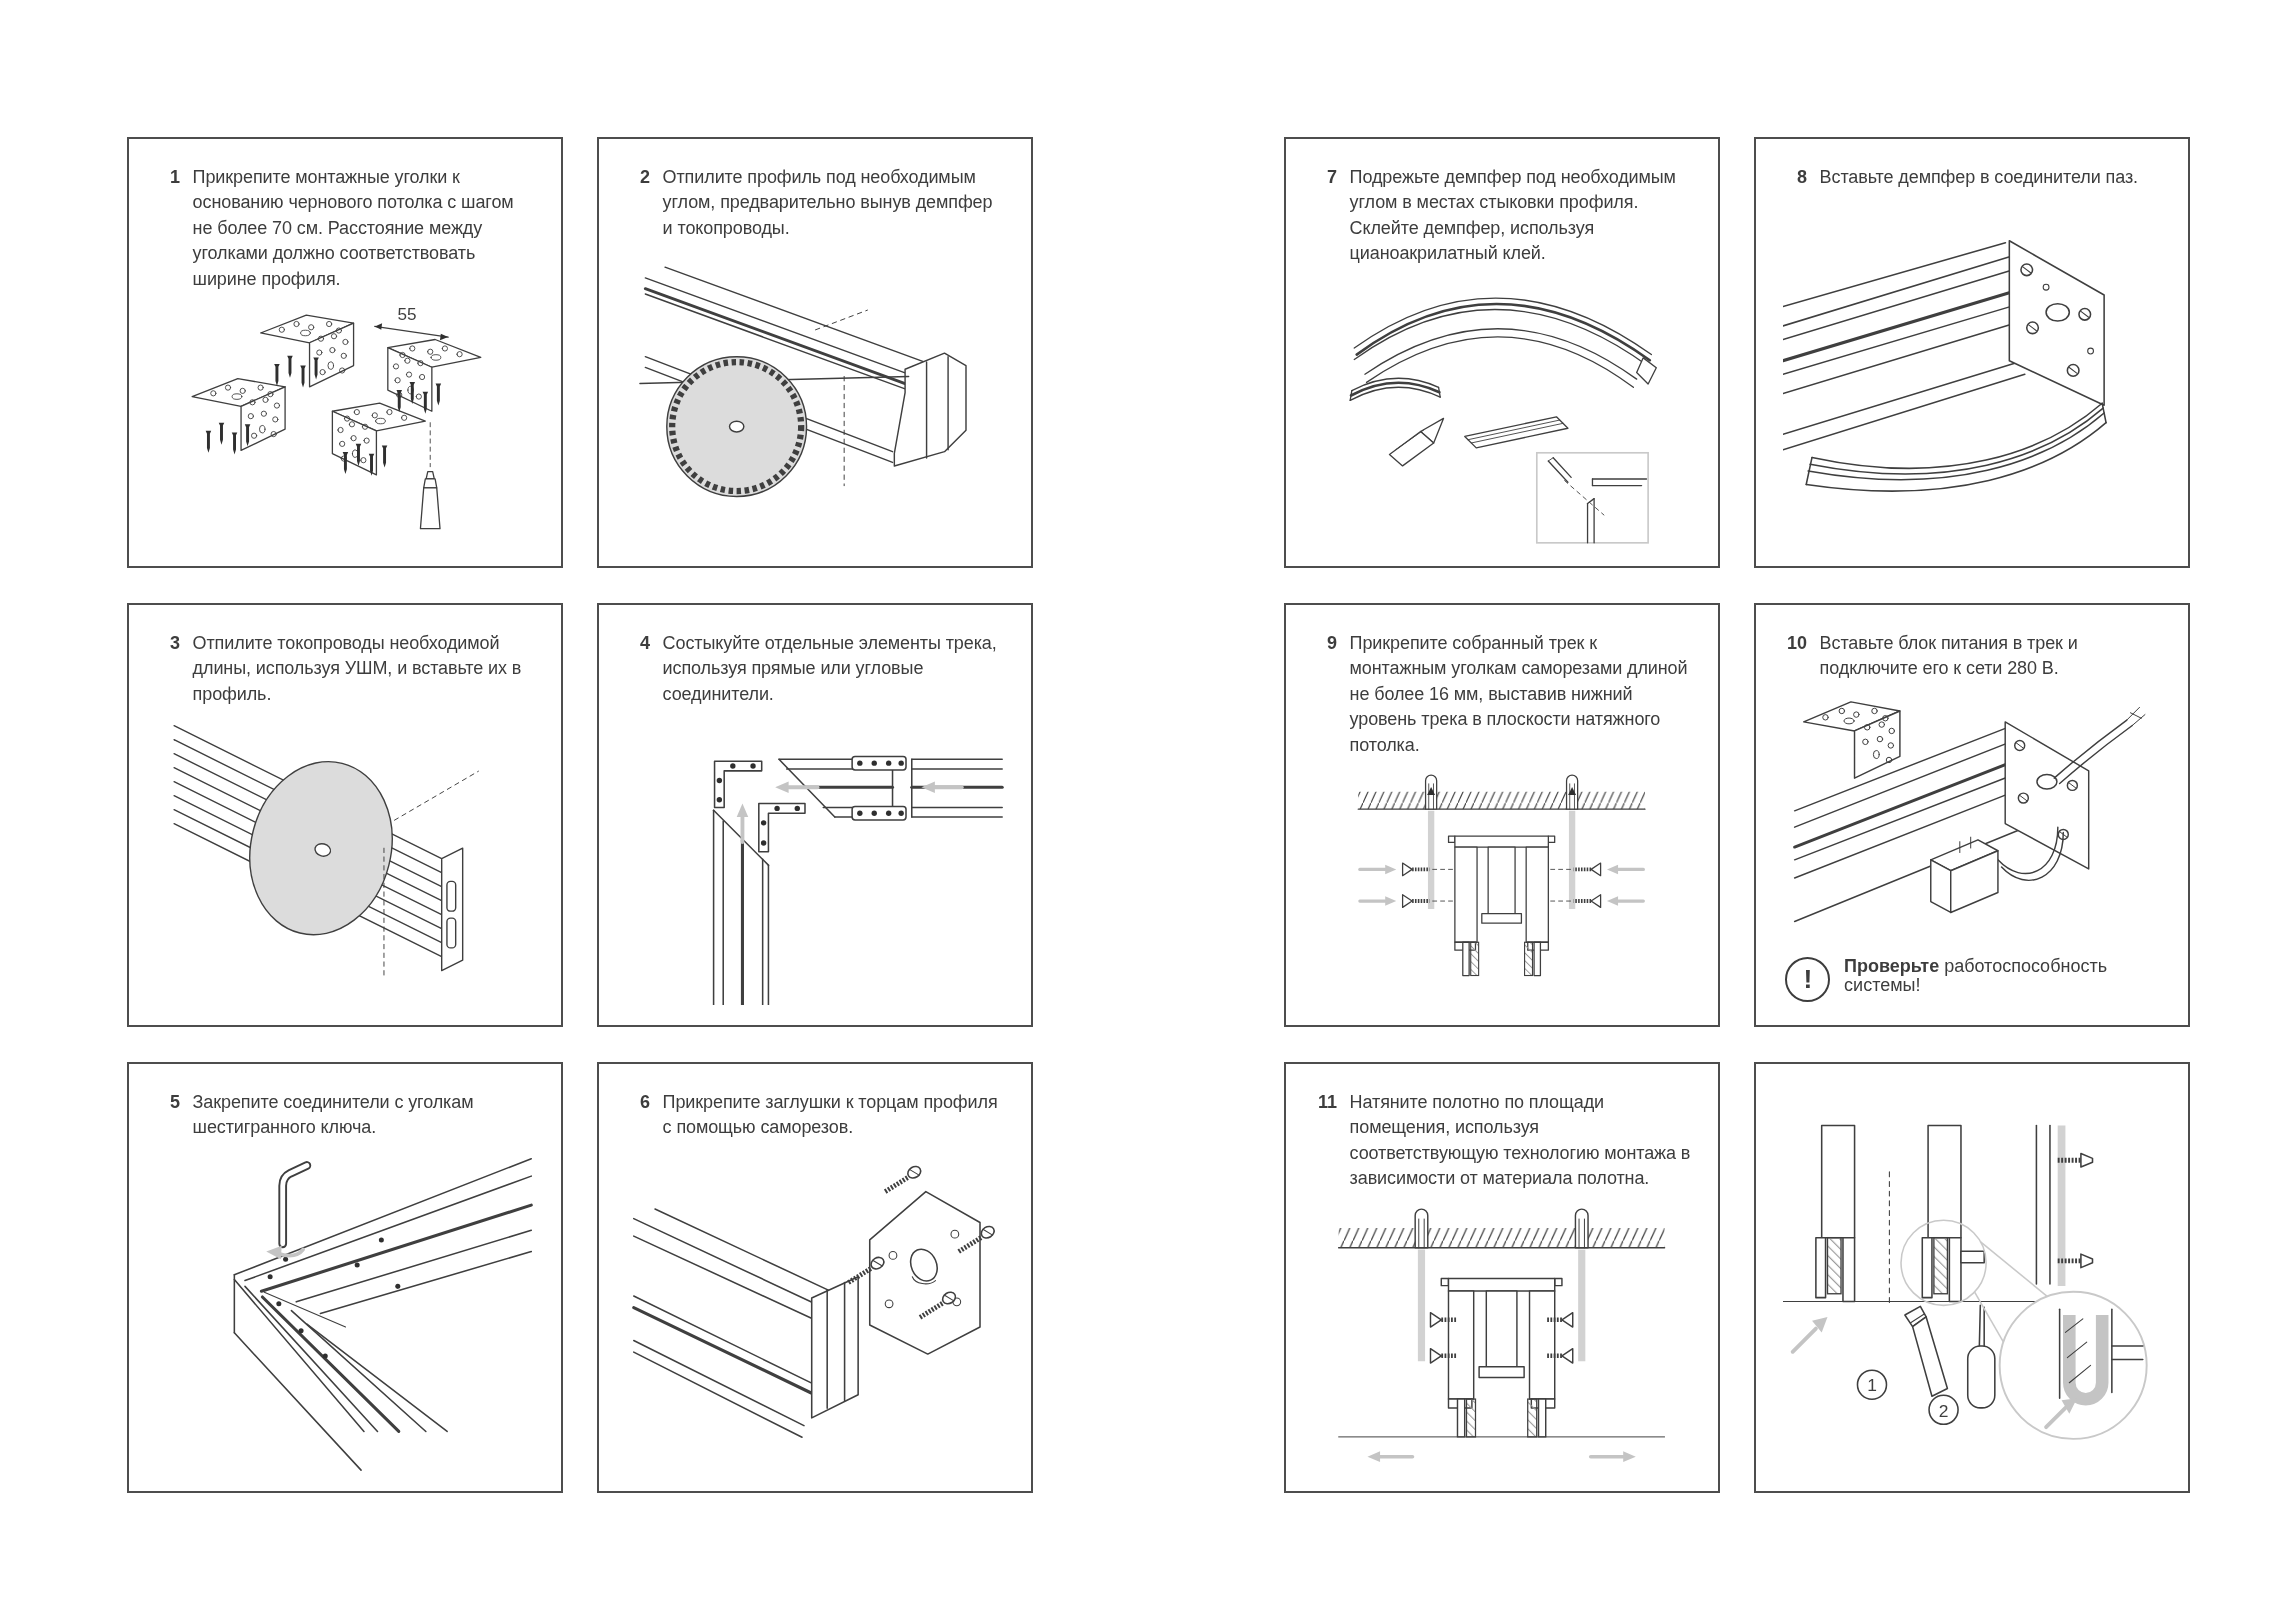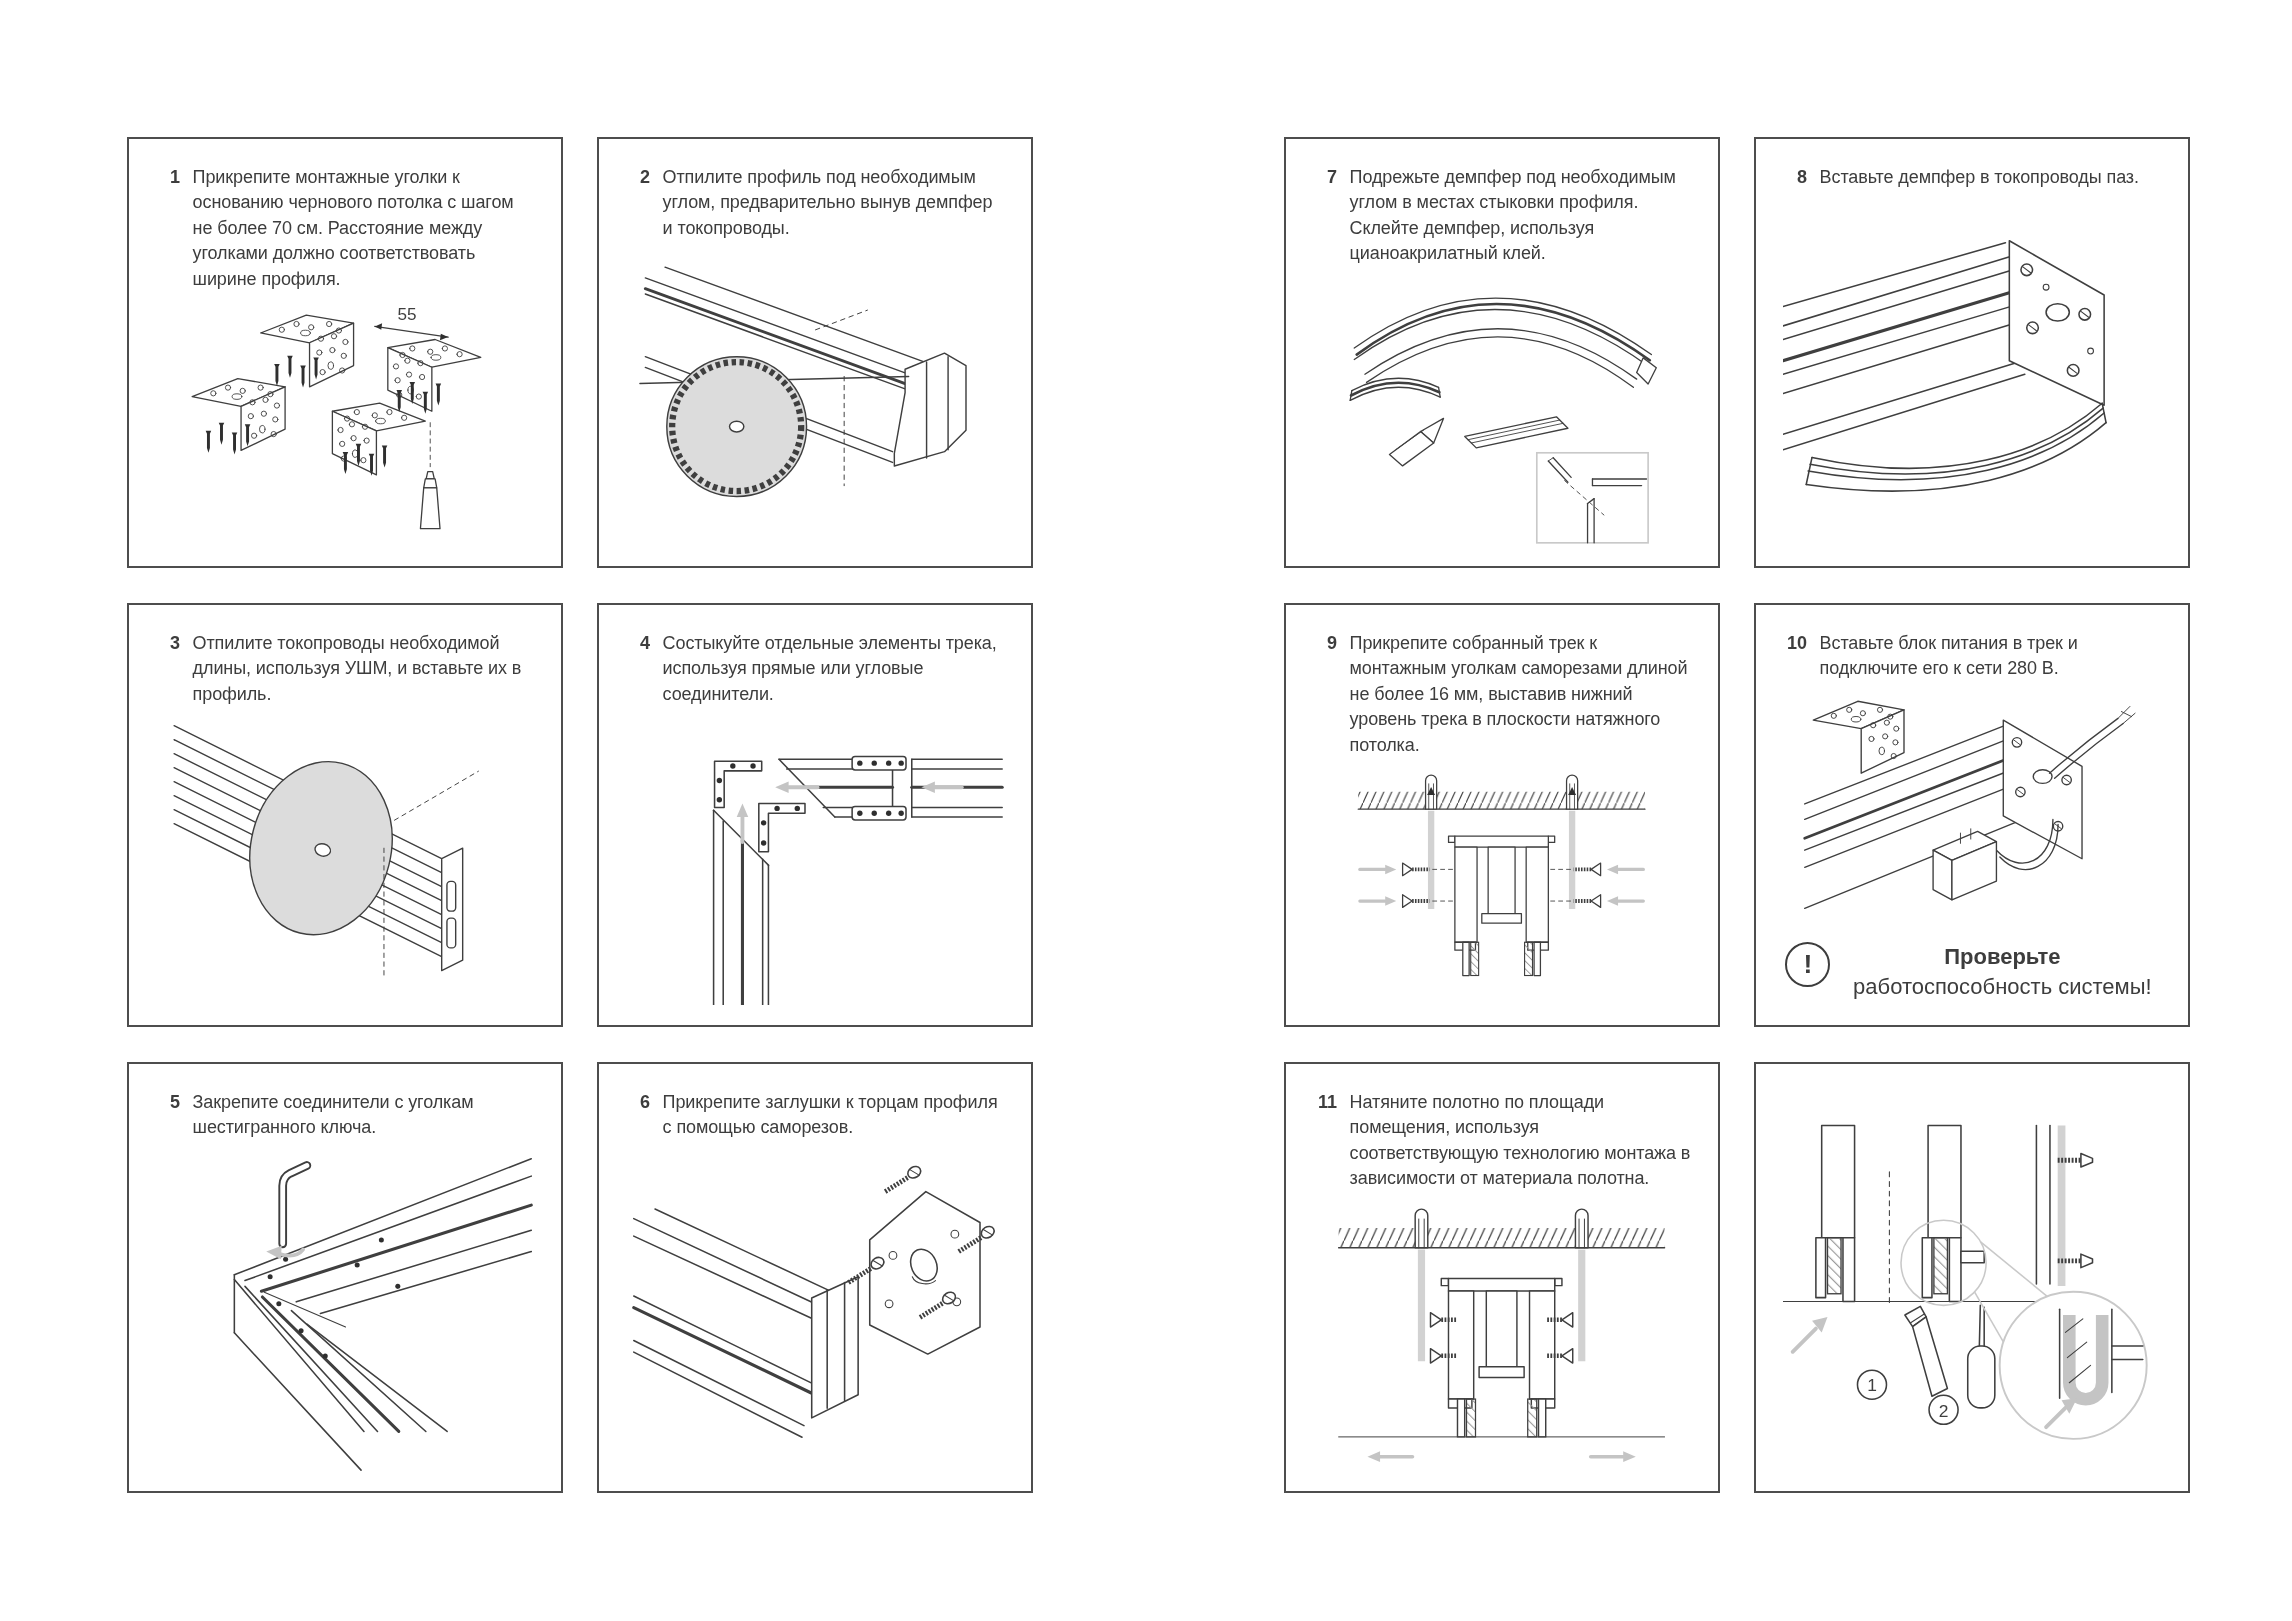--- a/index.html
+++ b/index.html
@@ -14,21 +14,21 @@
         padding:25.5px 27.4px 19.6px 27.4px;display:flex;flex-direction:column;}
   .step-head{display:flex;gap:12.7px;color:#3d3d3d;font-size:18px;line-height:25.5px;letter-spacing:-0.1px;}
   .step-num{font-weight:700;min-width:23.5px;text-align:right;flex:0 0 auto;}
   .step-text{flex:1;}
   .card-art{flex:1;min-height:0;display:flex;align-items:flex-end;justify-content:center;padding-top:9.8px;}
   .card-art svg{width:100%;height:100%;}
   .warning{display:flex;align-items:flex-start;gap:13.7px;margin:2px 0 3.9px 2px;flex:0 0 auto;}
   .warn-icon{box-sizing:border-box;width:45px;height:45px;border-radius:50%;border:2.9px solid #3d3d3d;
              display:flex;align-items:center;justify-content:center;font-weight:700;font-size:26.5px;
              color:#3d3d3d;flex:0 0 auto;}
-  .warn-text{font-size:22px;line-height:30px;color:#3d3d3d;max-width:323px;text-align:center;}
+  .warn-text{font-size:18px;line-height:19px;color:#3d3d3d;max-width:323px;}
   
   .ln{fill:none;stroke:#3f3f3f;stroke-width:1.6;stroke-linejoin:round;stroke-linecap:round;}
   .ln2{fill:none;stroke:#3f3f3f;stroke-width:3.2;stroke-linejoin:round;stroke-linecap:round;}
   .thin{stroke-width:1.1;}
   .fw{fill:#ffffff;stroke:#3f3f3f;stroke-width:1.6;stroke-linejoin:round;}
   .fg{fill:#dcdcdc;stroke:#3f3f3f;stroke-width:1.6;}
   .fd{fill:#2f2f2f;stroke:none;}
   .ga{stroke:#c4c4c4;stroke-width:4;fill:none;stroke-linecap:round;}
   .gthin{stroke:#c9c9c9;stroke-width:1.6;fill:none;}
   .gf{fill:#c4c4c4;stroke:none;}
@@ -356,21 +356,21 @@
           <line class="ln" x1="258" y1="222" x2="280" y2="246"></line>
           <line class="ln thin" x1="252" y1="226" x2="258" y2="222"></line>
           <line class="ln dash thin" x1="272" y1="250" x2="320" y2="292"></line>
         </svg>
       </div>
     </div>
 
     <div class="card">
       <div class="step-head">
         <span class="step-num">8</span>
-        <span class="step-text">Вставьте демпфер в токопроводы паз.</span>
+        <span class="step-text">Вставьте демпфер в соединители паз.</span>
       </div>
       <div class="card-art">
         <svg viewBox="0 0 390 330" preserveAspectRatio="xMidYMid meet">
           <line class="ln" x1="0" y1="96" x2="230" y2="30"></line>
           <line class="ln" x1="0" y1="116" x2="236" y2="44"></line>
           <line class="ln" x1="0" y1="130" x2="238" y2="58"></line>
           <line class="ln2" x1="0" y1="152" x2="240" y2="80"></line>
           <line class="ln" x1="0" y1="166" x2="242" y2="94"></line>
           <line class="ln" x1="0" y1="186" x2="244" y2="112"></line>
           <line class="ln" x1="0" y1="228" x2="248" y2="152"></line>

